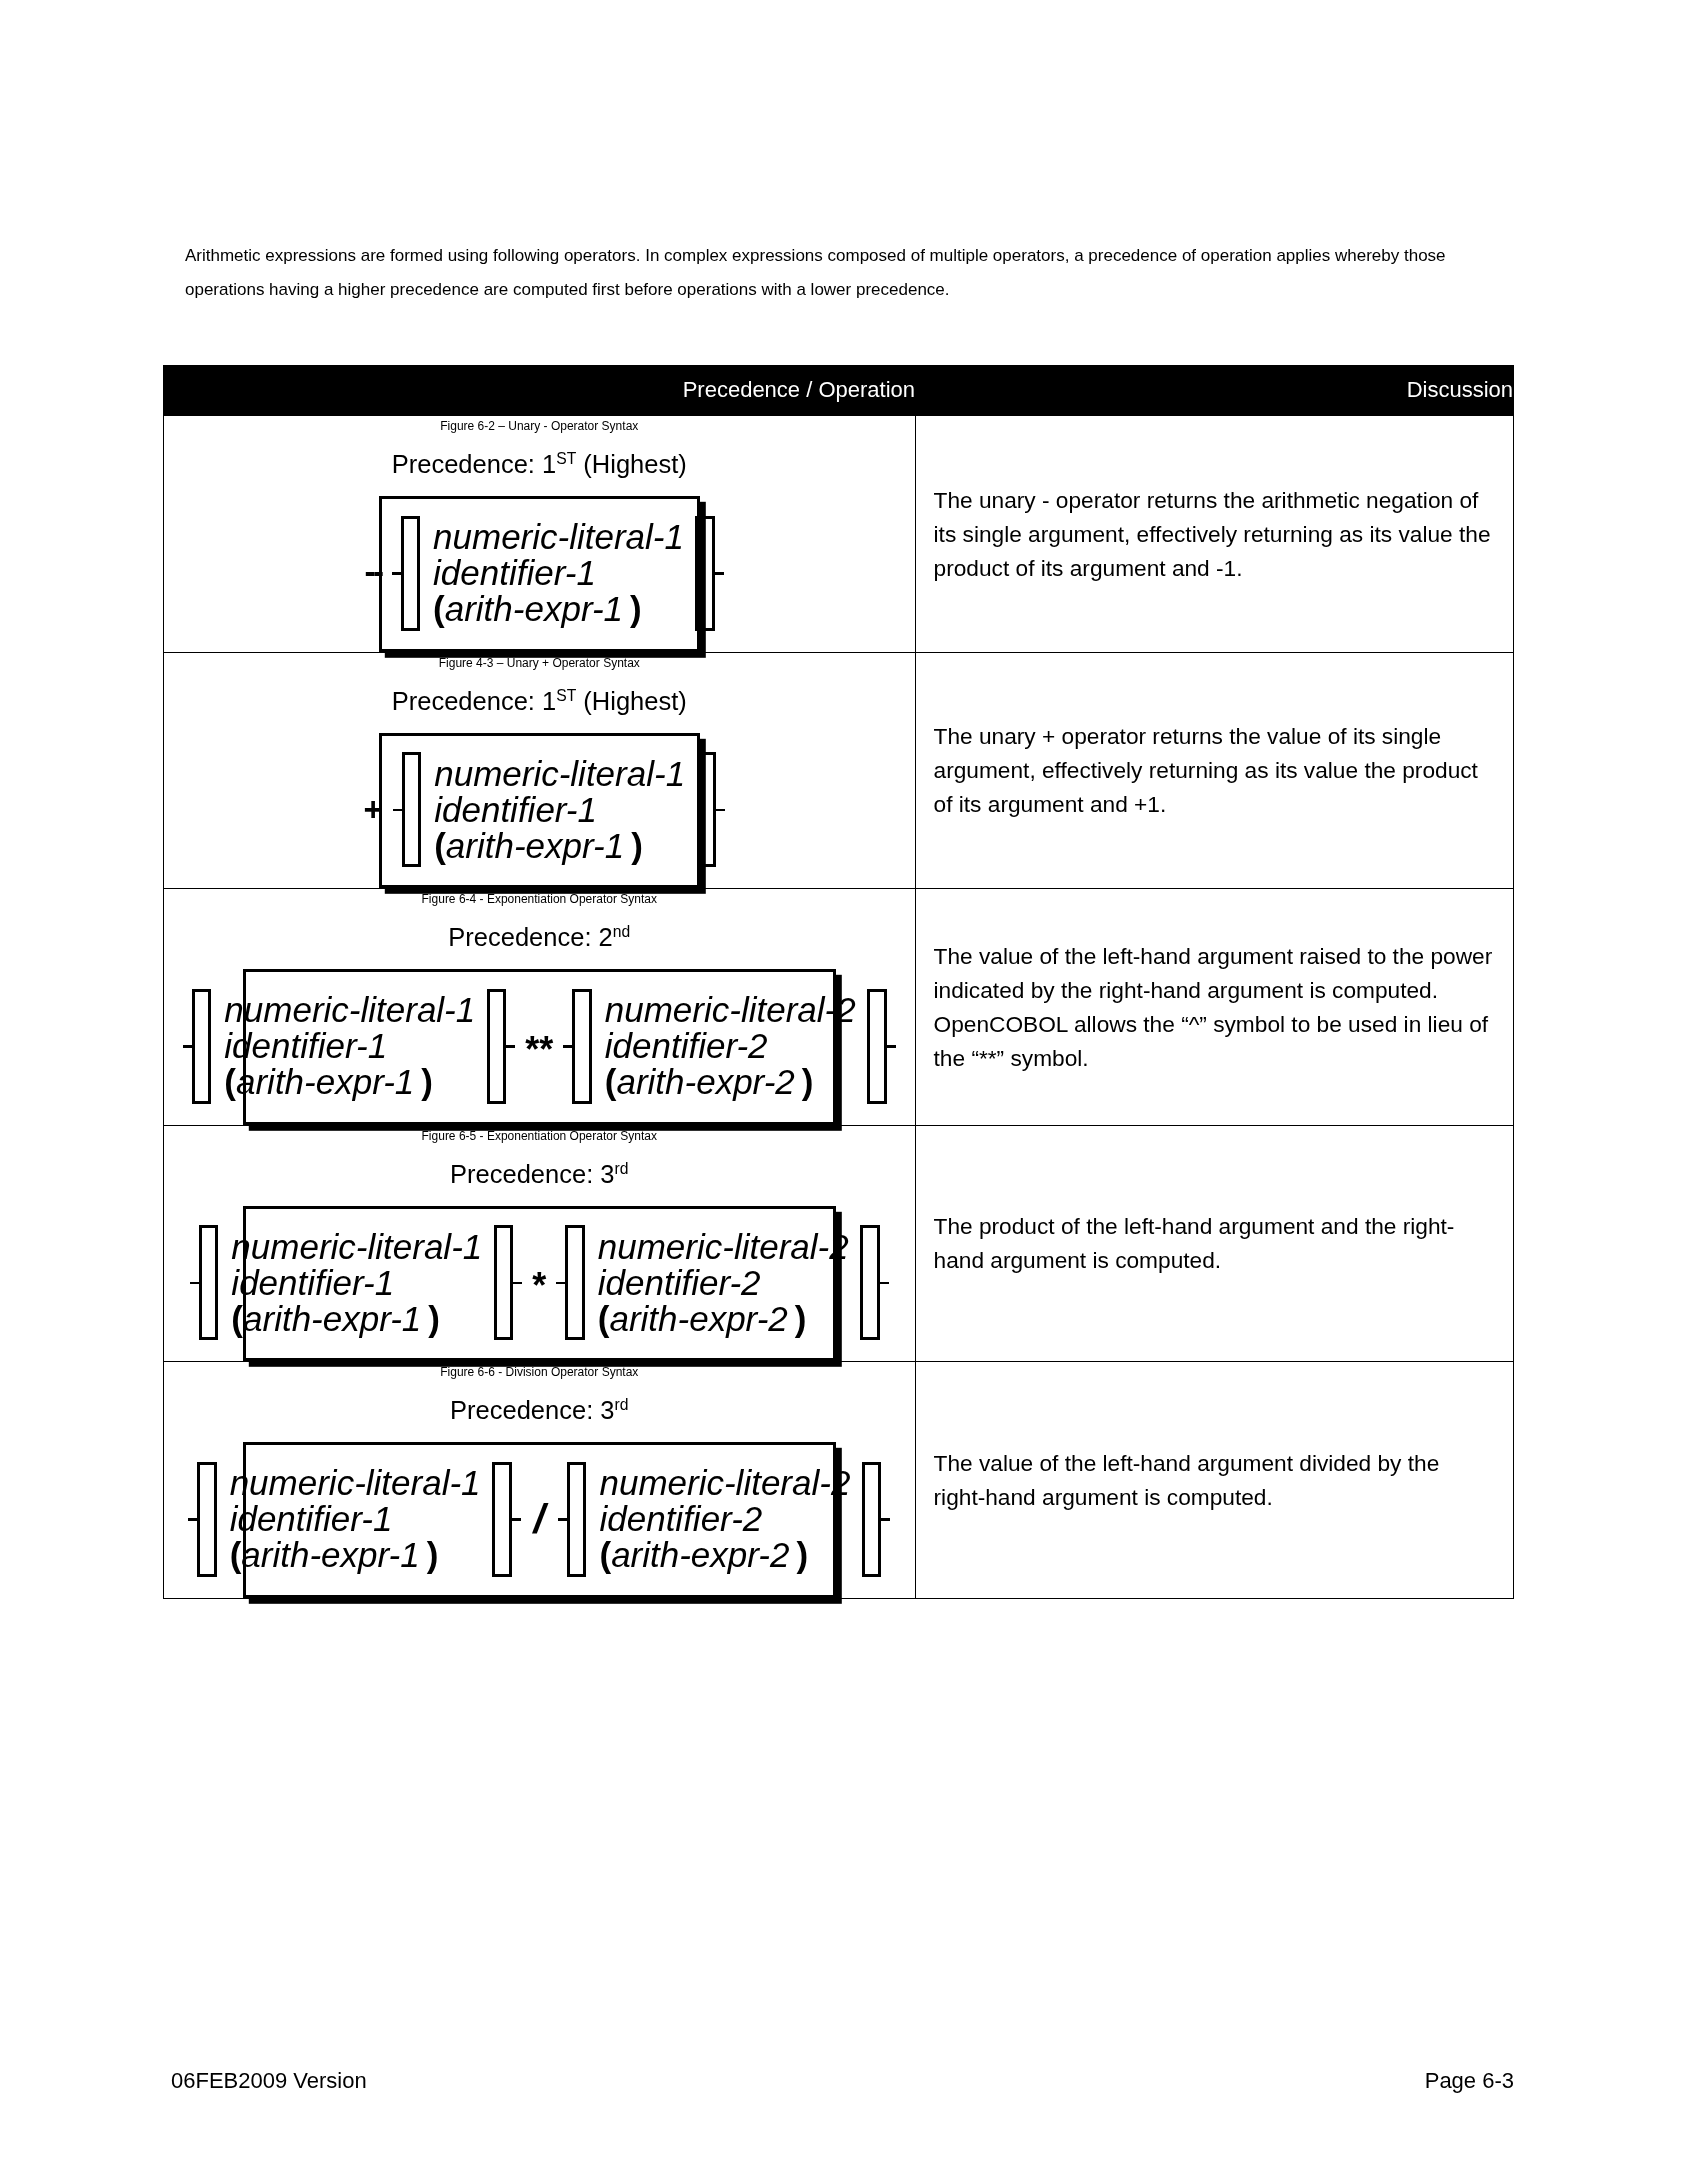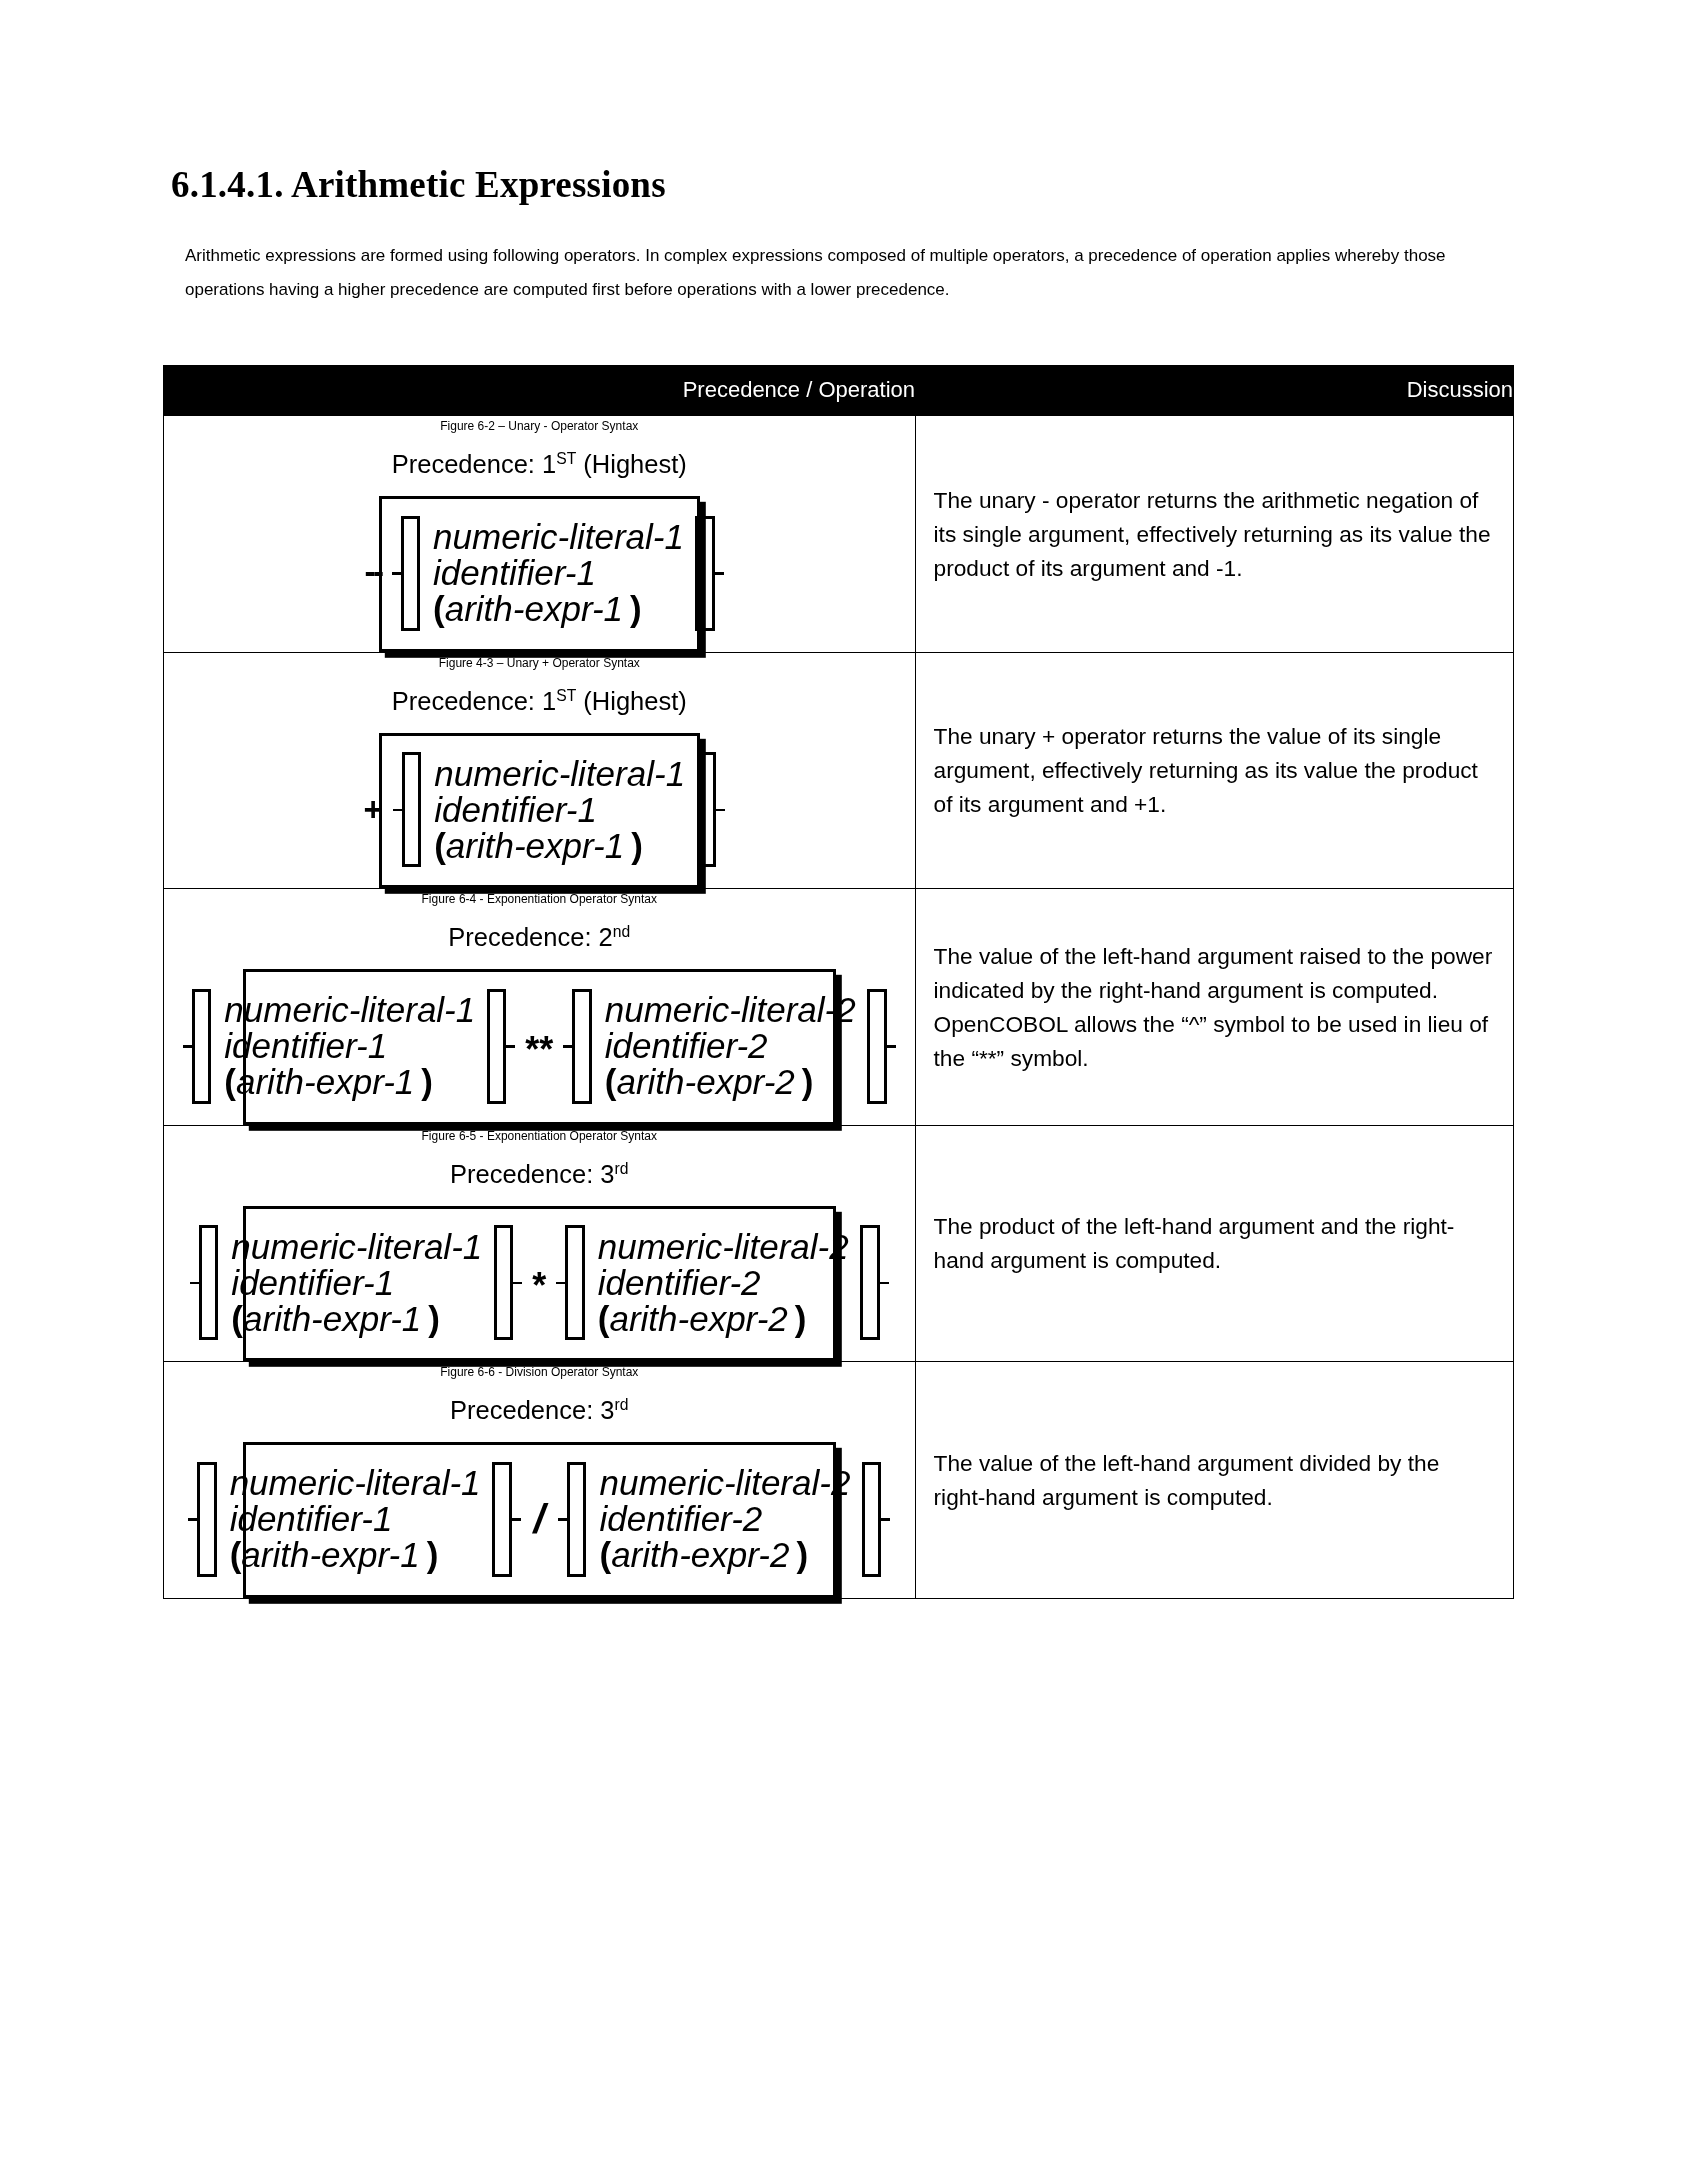--- a/index.html
+++ b/index.html
@@ -274,21 +274,20 @@
     justify-content: space-between;
     font-size: 22px;
   }
 </style>
 </head>
 <body>
 
 <div class="page">
 
 
-  <div class="section-title">6.1.4.1. Arithmetic Expressions</div>
 
   <div class="intro">Arithmetic expressions are formed using following operators.  In complex expressions composed of multiple operators, a precedence of operation applies whereby those operations having a higher precedence are computed first before operations with a lower precedence.</div>
 
   <table class="prec-table">
     <colgroup>
         <col class="c1">
         <col class="c2">
       </colgroup>
     <thead>
       <tr>
@@ -411,15 +410,19 @@
                   </span>
                   <span class="brace brace-right"></span>
                 </span>
                 <span class="tick"></span>
               </div></div></td>
           <td class="discussion">The value of the left-hand argument divided by the right-hand argument is computed.</td>
         </tr>
       </tbody>
   </table>
 
+  <div class="doc-footer">
+    <span>06FEB2009 Version</span>
+    <span>Page 6-3</span>
+  </div>
 
 </div>
 
 
 </body></html>

